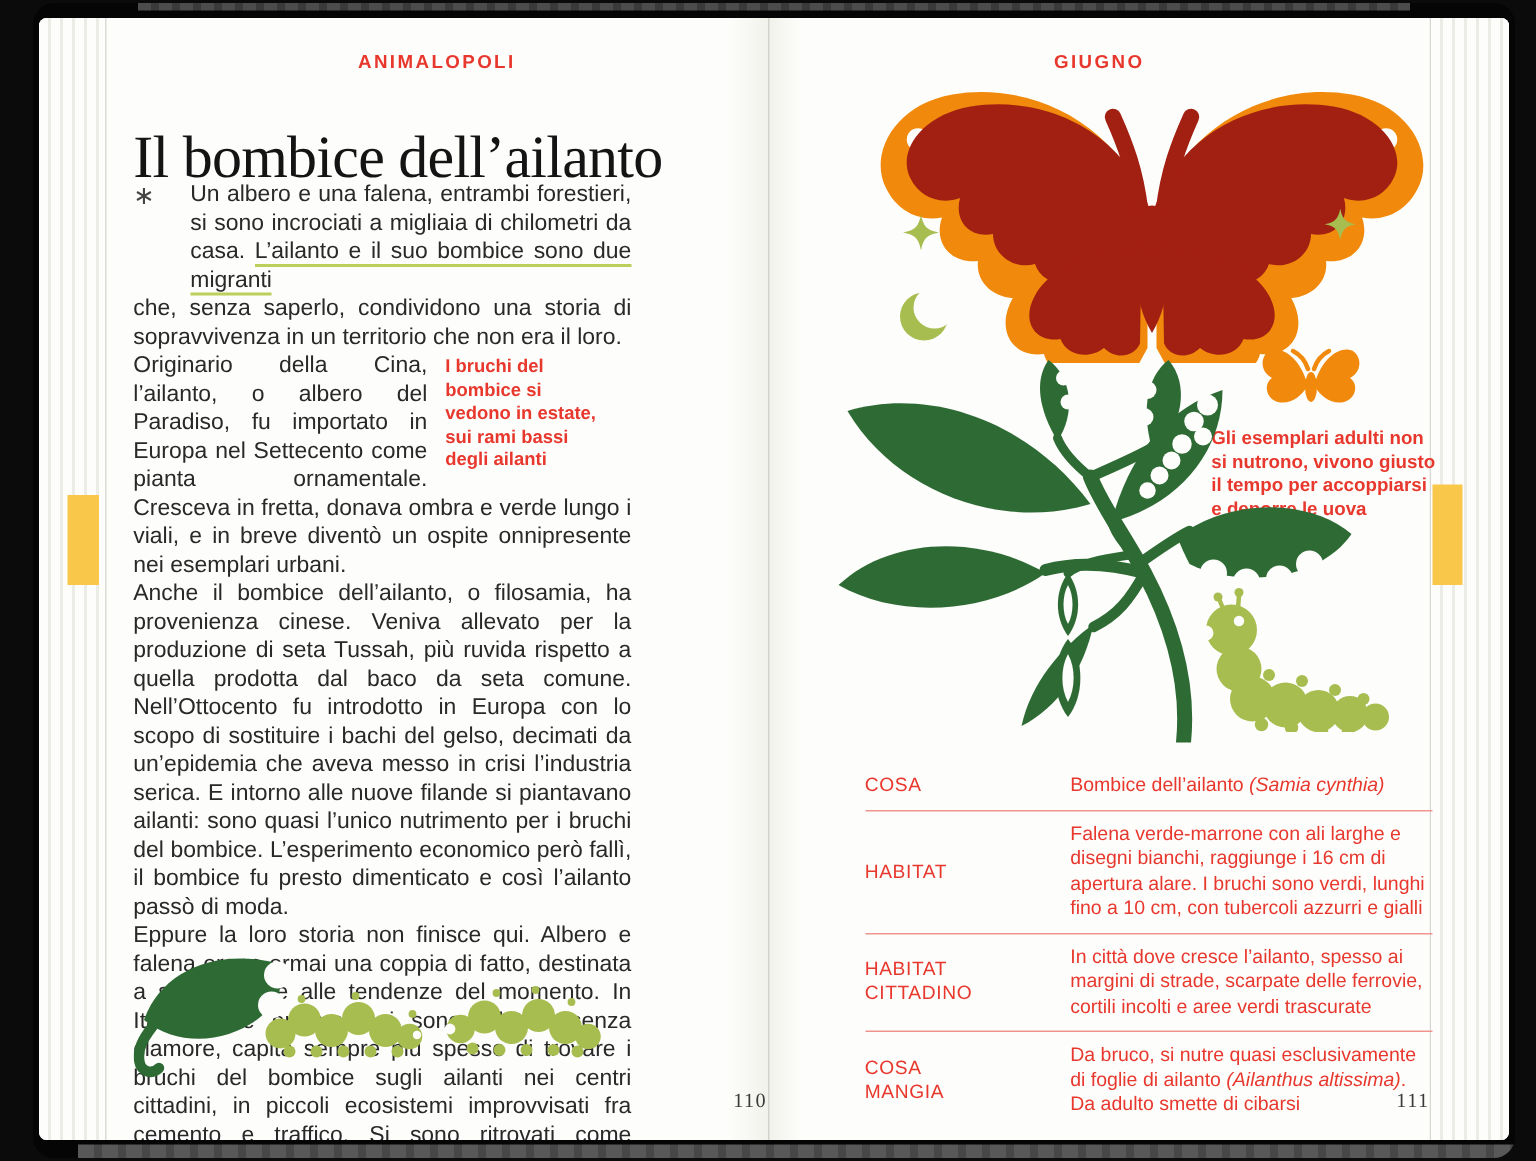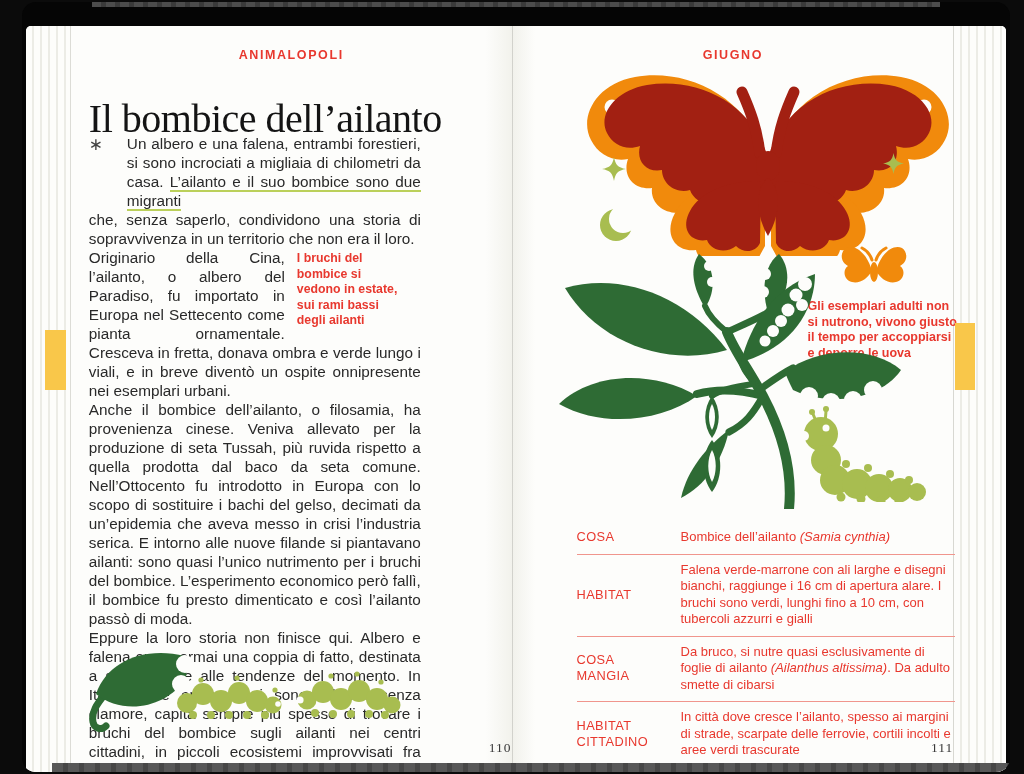--- a/index.html
+++ b/index.html
@@ -14,21 +14,21 @@
   }
   .book-top-edge{
     position:absolute;left:70px;right:70px;top:0;height:5px;
     background:repeating-linear-gradient(90deg,#4c4c4c 0 9px,#3a3a3a 9px 14px);
   }
   .book-bottom-edge{
     position:absolute;left:30px;right:0;bottom:0;height:9px;
     background:repeating-linear-gradient(90deg,#585858 0 11px,#474747 11px 16px);
   }
   .pages{
-    position:absolute;left:4px;top:24px;width:980px;height:748px;
+    position:absolute;left:4px;top:10px;width:980px;height:748px;
     background:#FDFDFB;border-radius:5px;overflow:hidden;display:flex;
   }
   .edge-zone{
     height:100%;
     background:repeating-linear-gradient(90deg,#FDFDFB 0 6px,#ECECE6 6px 8px);
   }
   .edge-left{width:44px;}
   .edge-right{width:52px;border-left:1px solid #D8D8D2;}
   .page{position:relative;width:442px;height:100%;}
   .page-left{
@@ -94,21 +94,21 @@
 
   .fact-table{position:absolute;left:64px;top:496px;width:378px;color:#E8382E;}
   .fact-row{
     display:flex;align-items:center;gap:12px;
     padding:7px 0 8px 0;border-bottom:1px solid #F0958D;
   }
   .fact-row:last-child{border-bottom:none;}
   .fact-label{
     flex:0 0 92px;font-size:12.8px;font-weight:400;letter-spacing:0.4px;line-height:16px;
   }
-  .fact-value{flex:1;font-size:13px;line-height:16.5px;}
+  .fact-value{flex:1;font-size:13px;line-height:16.5px;margin-left:33px;}
   .fact-value i{font-style:italic;}
 </style>
 </head>
 <body>
 
 <div class="book">
   <div class="book-top-edge"></div>
   <div class="pages">
     <div class="edge-zone edge-left"></div>
 
@@ -295,26 +295,26 @@
       <div class="fact-table">
         <div class="fact-row">
           <div class="fact-label">COSA</div>
           <div class="fact-value"><span>Bombice dell’ailanto </span><i>(Samia cynthia)</i></div>
         </div>
         <div class="fact-row">
           <div class="fact-label">HABITAT</div>
           <div class="fact-value">Falena verde-marrone con ali larghe e disegni bianchi, raggiunge i 16 cm di apertura alare. I bruchi sono verdi, lunghi fino a 10 cm, con tubercoli azzurri e gialli</div>
         </div>
         <div class="fact-row">
+          <div class="fact-label">HABITAT CITTADINO</div>
+          <div class="fact-value">In città dove cresce l’ailanto, spesso ai margini di strade, scarpate delle ferrovie, cortili incolti e aree verdi trascurate</div>
+        </div>
+        <div class="fact-row">
           <div class="fact-label">COSA MANGIA</div>
           <div class="fact-value"><span>Da bruco, si nutre quasi esclusivamente di foglie di ailanto </span><i>(Ailanthus altissima)</i><span>. Da adulto smette di cibarsi</span></div>
-        </div>
-        <div class="fact-row">
-          <div class="fact-label">HABITAT CITTADINO</div>
-          <div class="fact-value">In città dove cresce l’ailanto, spesso ai margini di strade, scarpate delle ferrovie, cortili incolti e aree verdi trascurate</div>
         </div>
       </div>
 
       <div class="page-num">111</div>
     </div>
 
     <div class="edge-zone edge-right"></div>
   </div>
 
   <div class="bookmark bookmark-left"></div>

